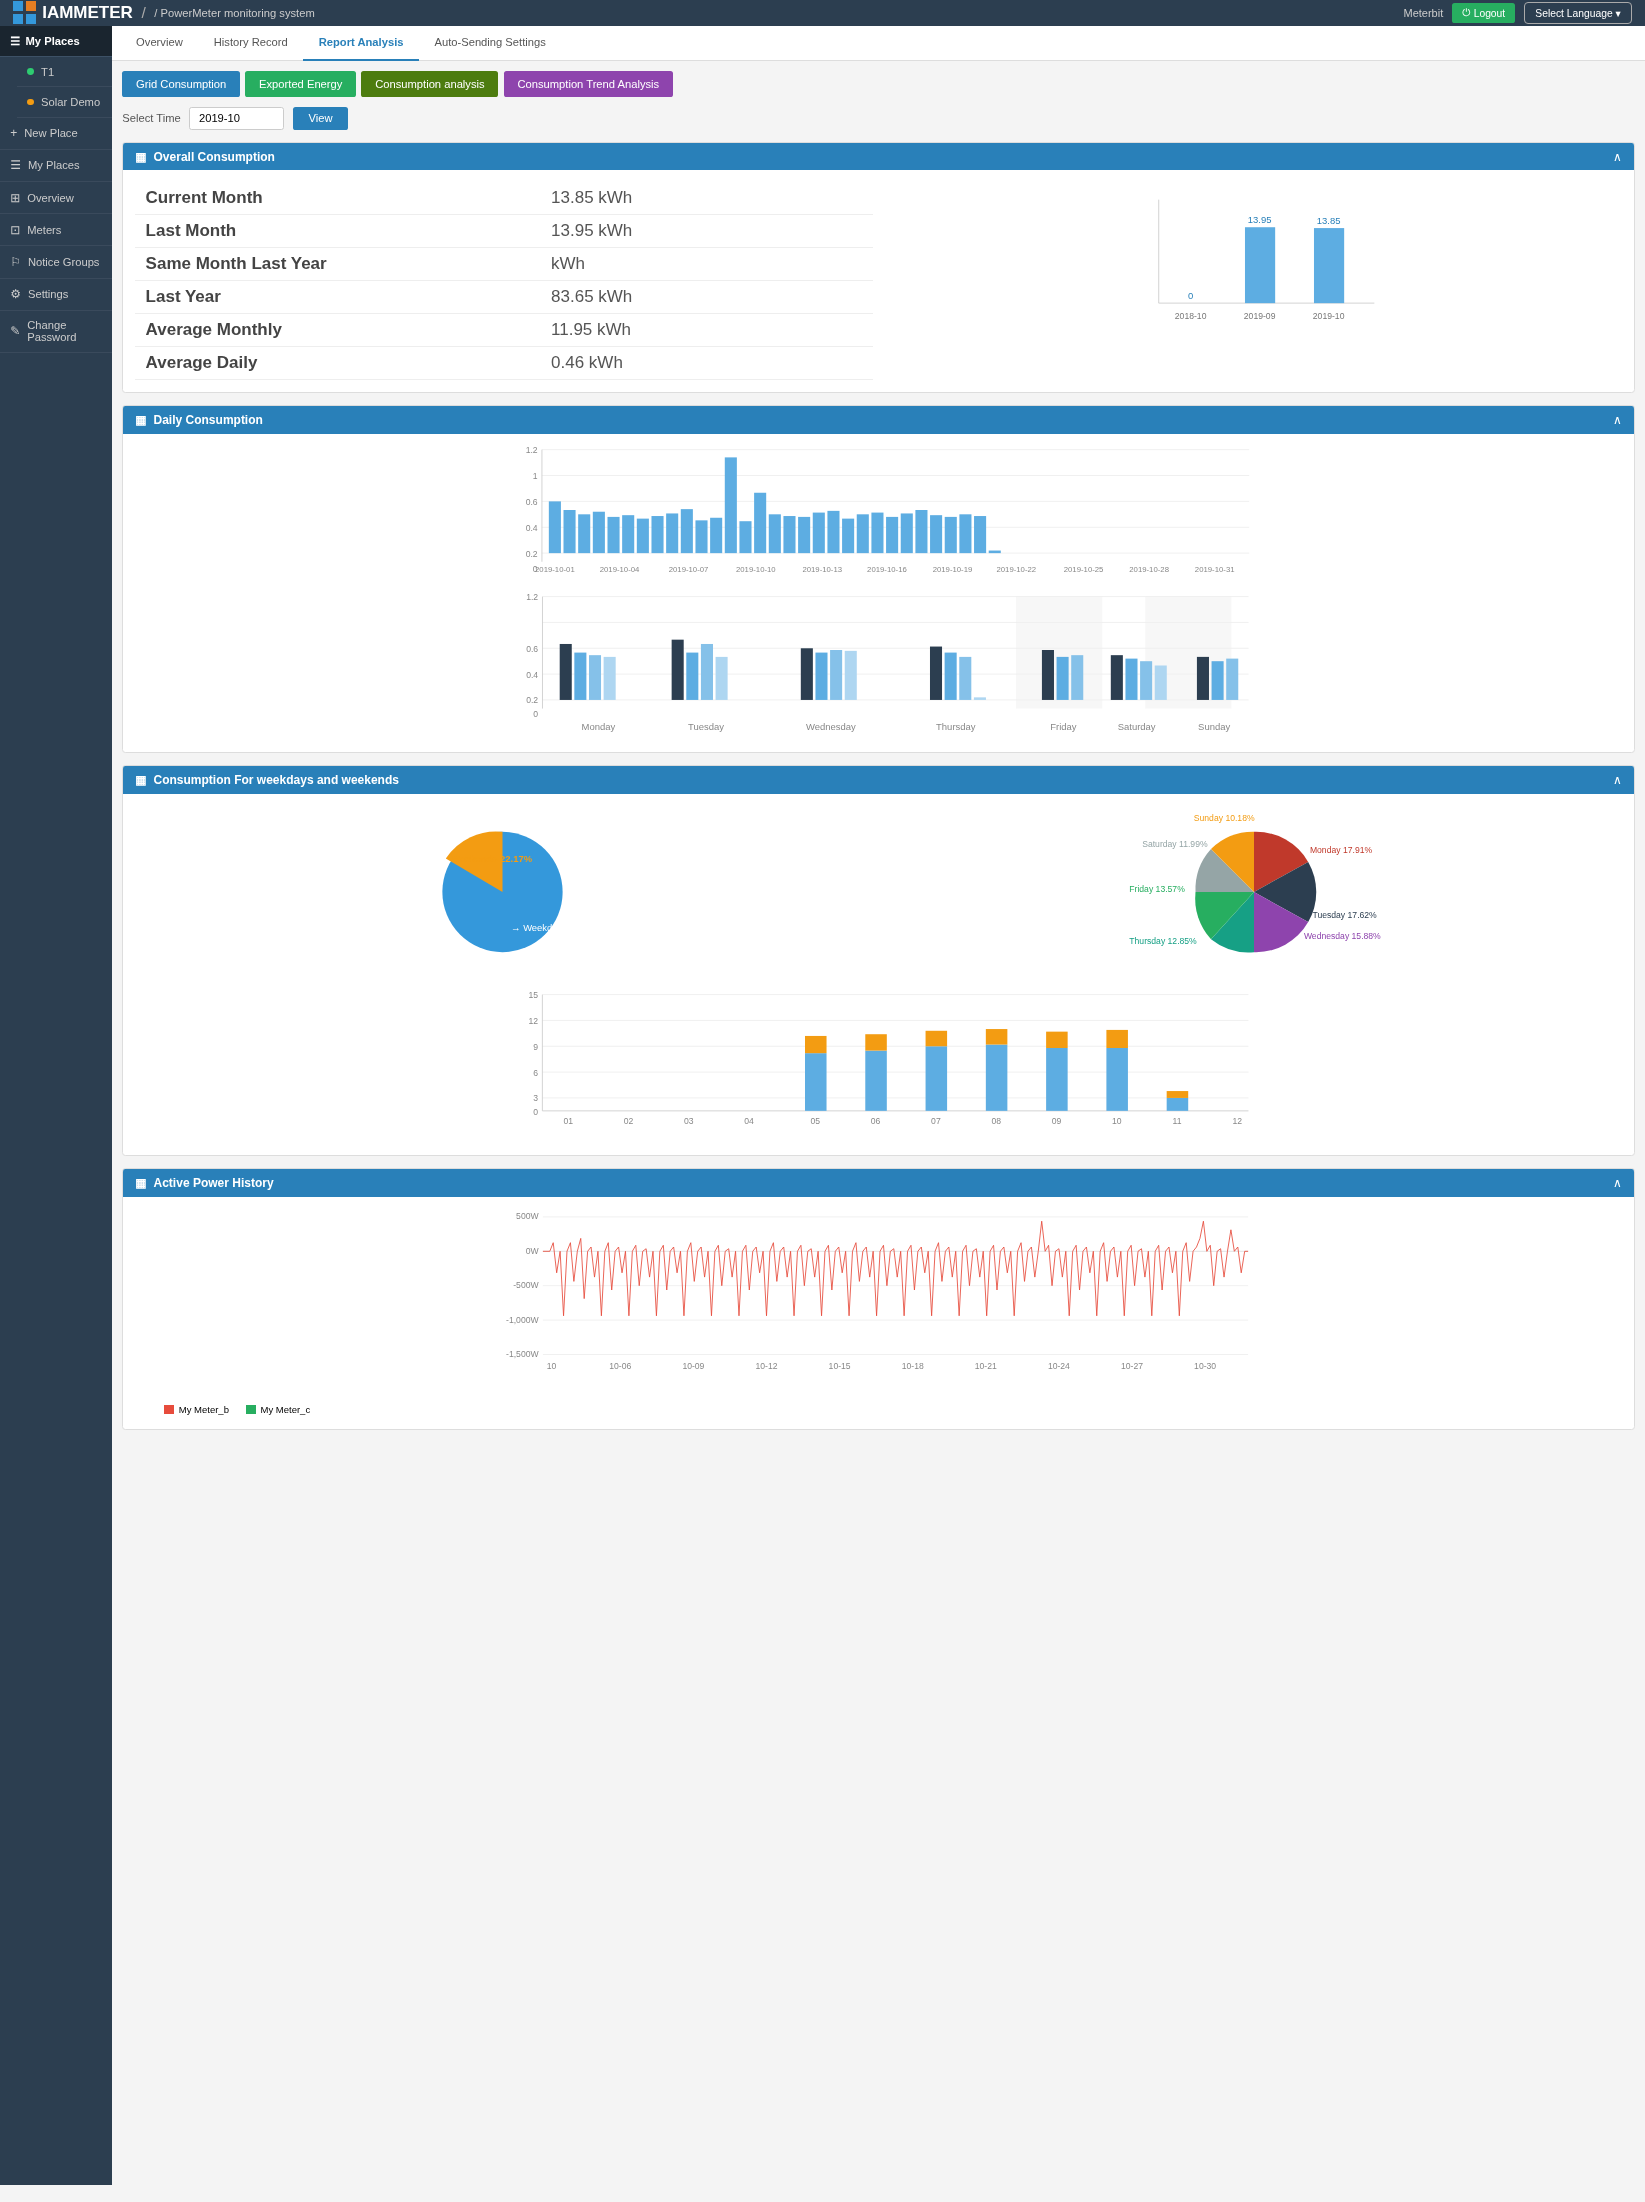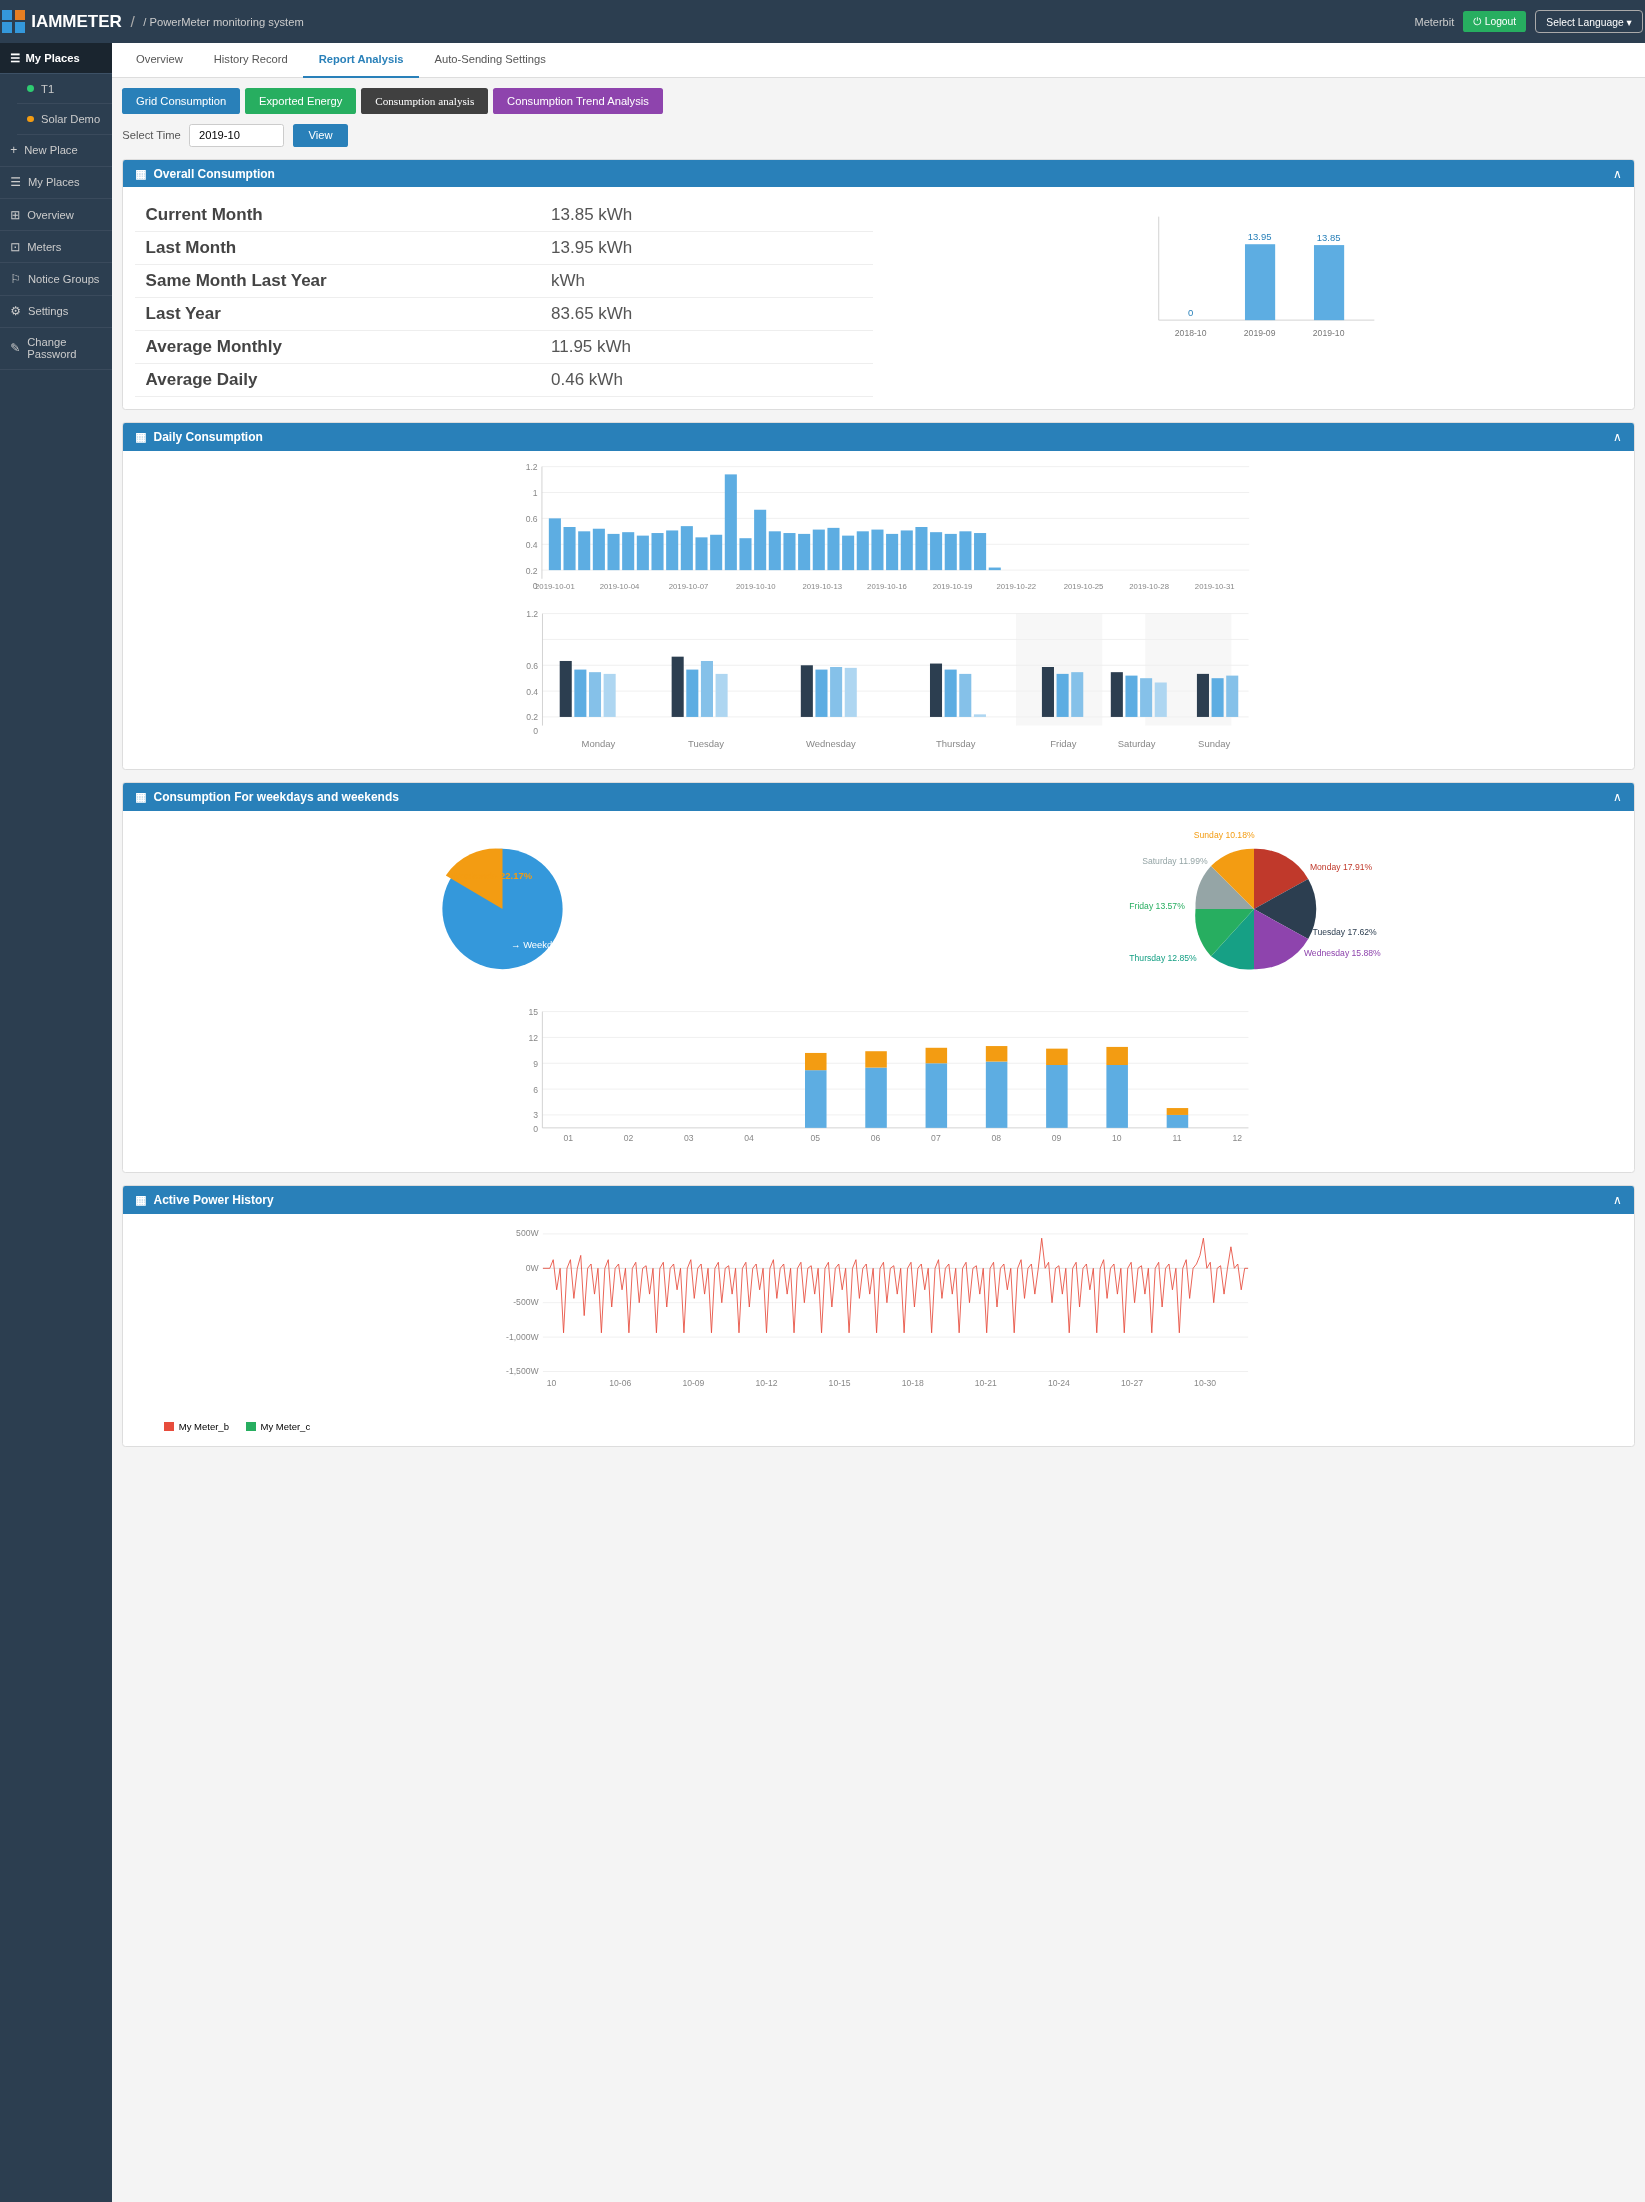--- a/index.html
+++ b/index.html
@@ -4,22 +4,22 @@
   <style>
     * { box-sizing: border-box; margin: 0; padding: 0; }
     body { font-family: Arial, sans-serif; background: #f4f4f4; font-size: 11.2px; }
 
     
     .header {
       background: #2c3e50;
       color: white;
       display: flex;
       align-items: center;
-      padding: 0 2px;
-      height: 43px;
+      padding: 0 13px;
+      height: 26px;
       justify-content: space-between;
     }
     .header-left { display: flex; align-items: center; gap: 8.6px; }
     .logo-box { display: flex; align-items: center; gap: 5.2px; }
     .logo-squares { display: grid; grid-template-columns: 1fr 1fr; gap: 1.7px; width: 24px; height: 24px; }
     .logo-sq { width: 10.3px; height: 10.3px; }
     .logo-sq.blue { background: #3498db; }
     .logo-sq.orange { background: #e67e22; }
     .logo-text { font-size: 17px; font-weight: bold; color: white; }
     .logo-sep { color: #aaa; font-size: 15.5px; }
@@ -107,21 +107,21 @@
     .report-btn {
       padding: 6.9px 13.8px;
       border: none;
       color: white;
       cursor: pointer;
       font-size: 11.2px;
       border-radius: 2.6px;
     }
     .report-btn.blue { background: #2980b9; }
     .report-btn.green { background: #27ae60; }
-    .report-btn.orange { background: #404040; font-family: Liberation Serif, serif; }
+    .report-btn.orange { background: #4d7c0f; }
     .report-btn.purple { background: #8e44ad; }
 
     
     .time-filter { display: flex; align-items: center; gap: 8.6px; margin-bottom: 12px; }
     .time-filter label { color: #555; }
     .time-filter input {
       border: 0.9px solid #ccc;
       padding: 4.3px 8.6px;
       border-radius: 2.6px;
       font-size: 11.2px;

